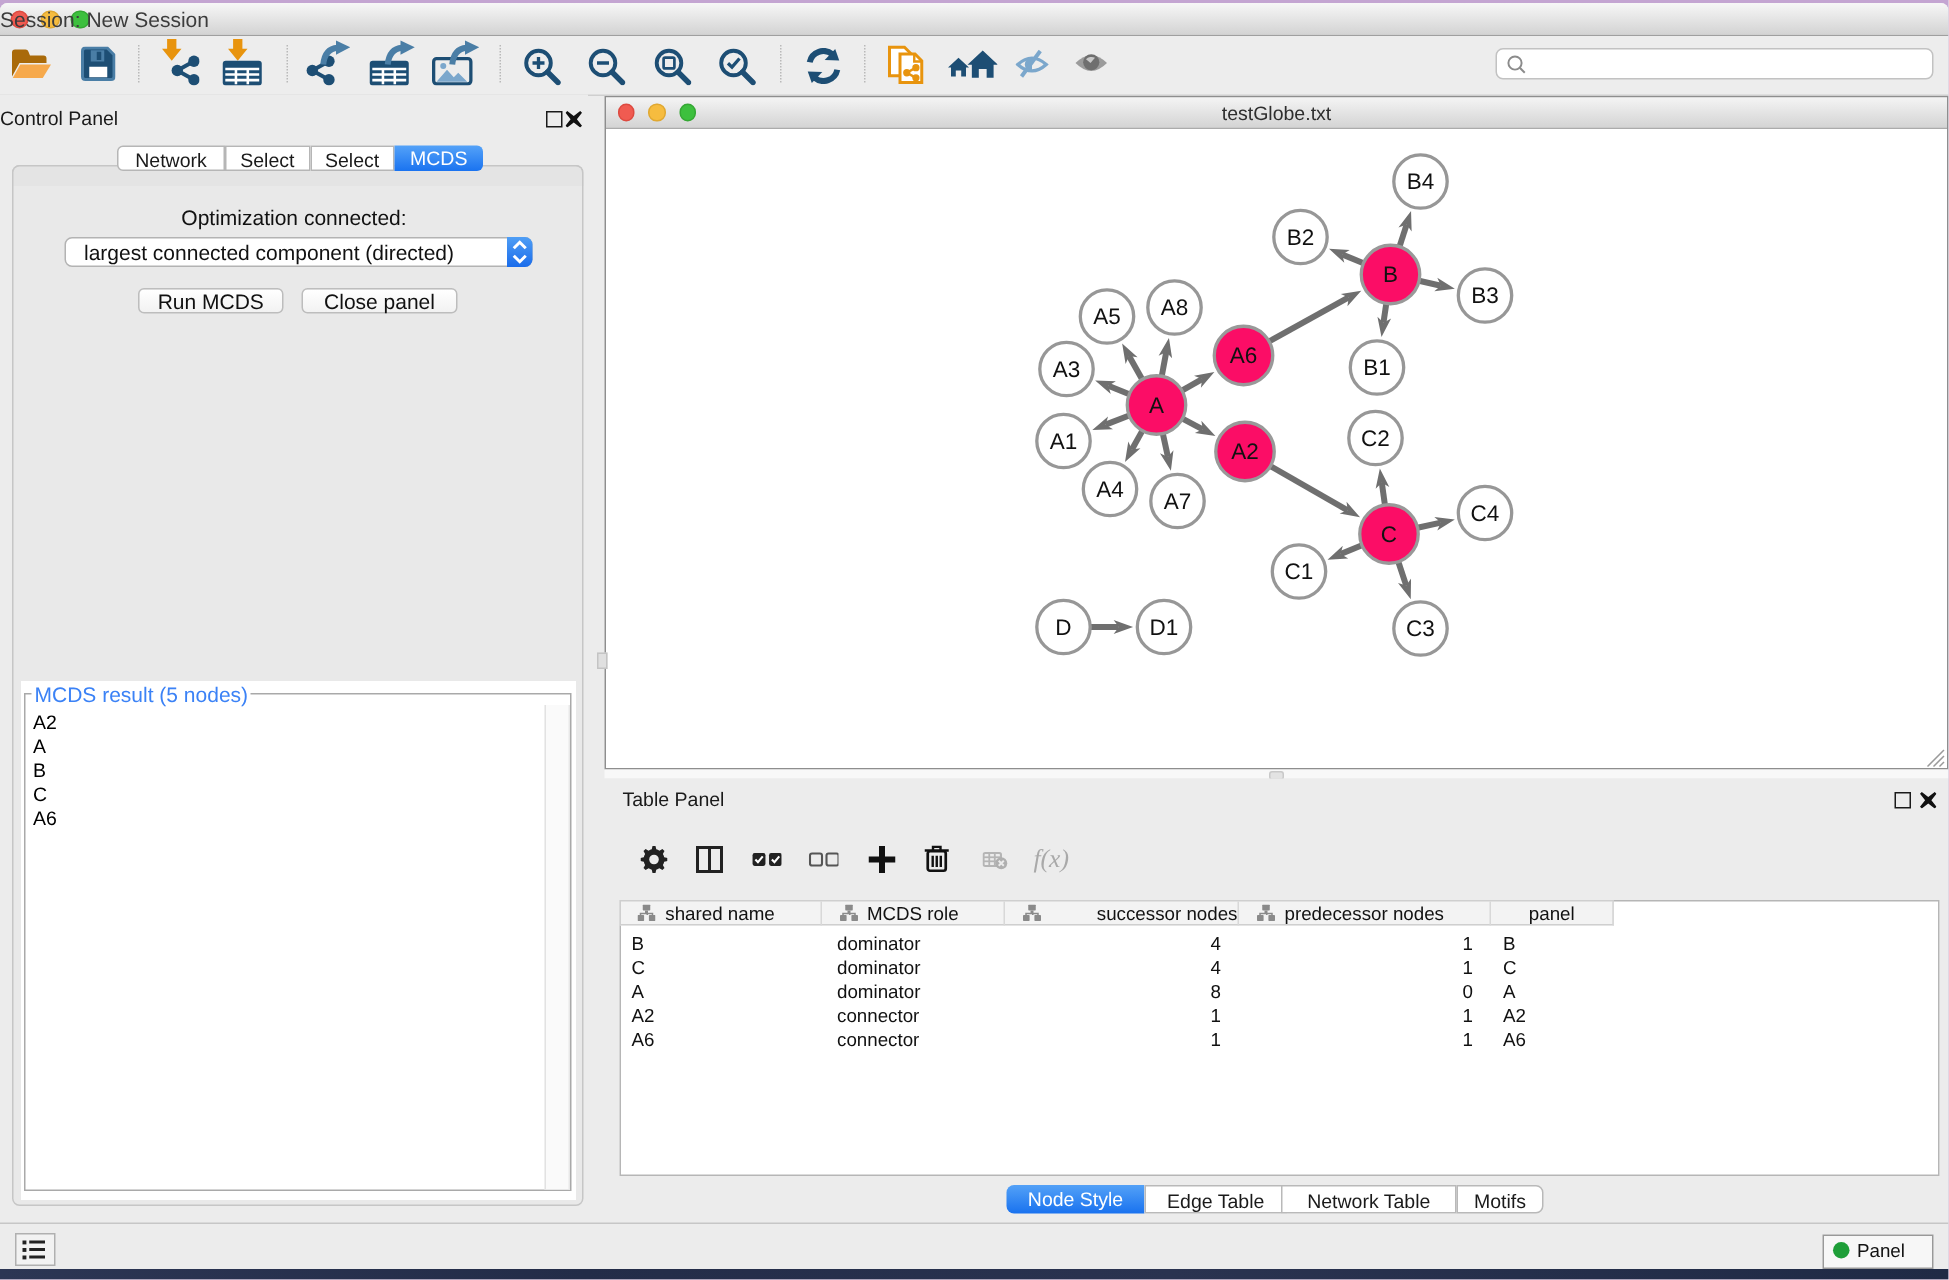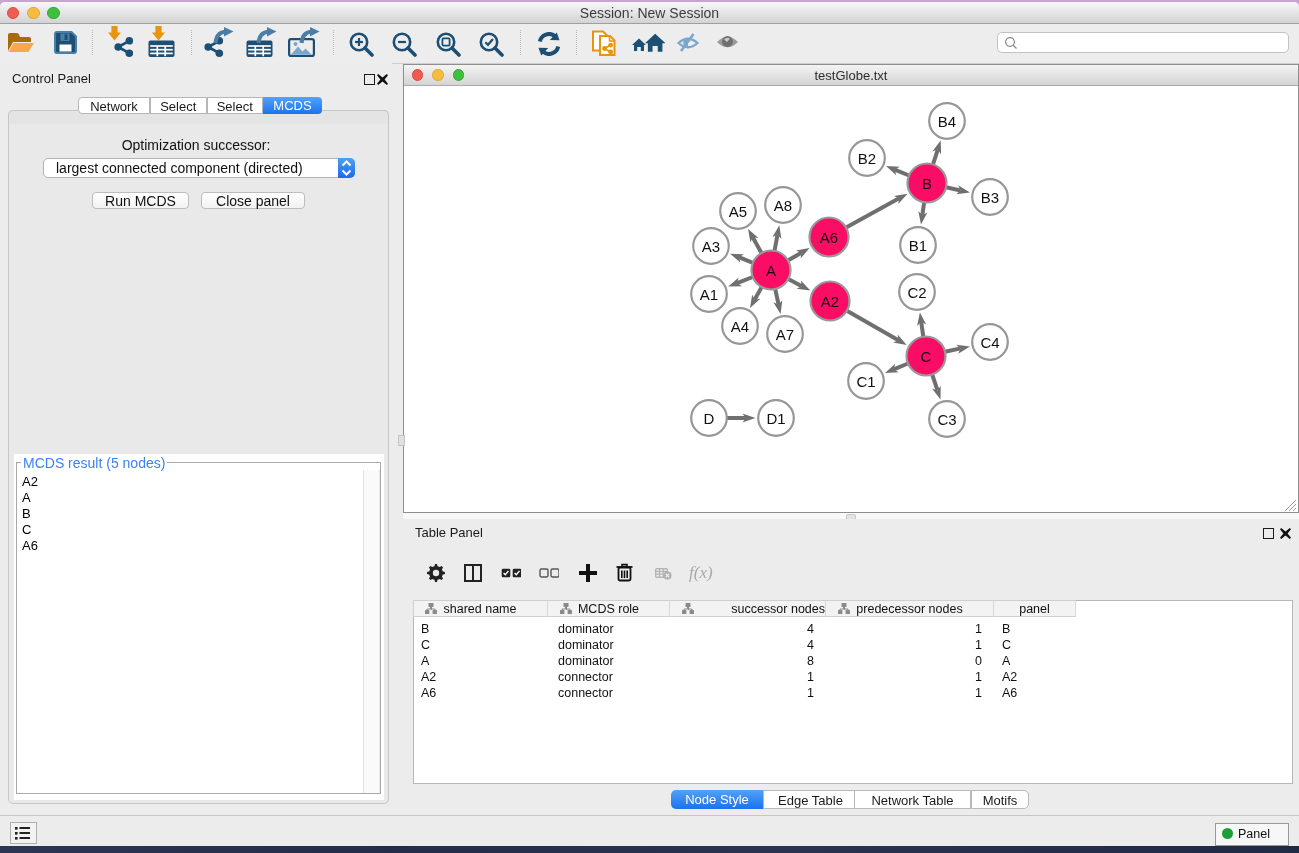--- a/index.html
+++ b/index.html
@@ -4,21 +4,21 @@
 body{width:1299px;height:853px;font-family:"Liberation Sans",sans-serif;background:#c4a5d2;overflow:hidden;position:relative}
 .abs{position:absolute}
 </style></head><body>
 
 <div class="abs" style="left:0;top:2px;width:1299px;height:843.5px;background:#ececec;border-radius:5px 5px 0 0"></div>
 
 <div class="abs" style="left:0;top:2px;width:1299px;height:20.5px;background:linear-gradient(#f7f7f7,#d3d3d3);border-bottom:1px solid #9f9f9f;border-radius:5px 5px 0 0"></div>
 <div style="position:absolute;left:6.999999999999999px;top:6.499999999999999px;width:12.4px;height:12.4px;border-radius:50%;background:#f05b51;border:1px solid #dd4a40;box-sizing:border-box"></div>
 <div style="position:absolute;left:27.2px;top:6.499999999999999px;width:12.4px;height:12.4px;border-radius:50%;background:#f6bc3f;border:1px solid #e0a831;box-sizing:border-box"></div>
 <div style="position:absolute;left:47.39999999999999px;top:6.499999999999999px;width:12.4px;height:12.4px;border-radius:50%;background:#3dc03e;border:1px solid #35a834;box-sizing:border-box"></div>
-<div class="abs" style="left:0;top:5px;width:1299px;text-align:center;font-size:14px;color:#3c3c3c">Session: New Session</div>
+<div class="abs" style="left:0;top:5px;width:1299px;font-size:14px;color:#3c3c3c">Session: New Session</div>
 
 <div class="abs" style="left:0;top:23.5px;width:1299px;height:39px;background:#ededed;border-bottom:1px solid #cfcfcf"></div>
 <svg style="position:absolute;left:7px;top:31px" width="28" height="22" viewBox="0 0 28 22">
     <path d="M1 20 L1 4 Q1 2 3 2 L10 2 Q11.5 2 12 3.5 L13 6 L22 6 Q24 6 24 8 L24 11 L6 11 Z" fill="#a96a0a"></path>
     <path d="M6.5 12 L27 12 L21.5 21 L1.5 21 Z" fill="#f6a94c"></path>
   </svg>
 <svg style="position:absolute;left:54px;top:31px" width="23" height="23" viewBox="0 0 23 23">
     <path d="M1 3 Q1 1 3 1 L17.5 1 L22 5.5 L22 20 Q22 22 20 22 L3 22 Q1 22 1 20 Z" fill="#1d4e74" stroke="#4a7ea6" stroke-width="2"></path>
     <rect x="6.5" y="2.5" width="9" height="7.5" fill="#4a7ea6"></rect>
     <rect x="10.5" y="3.5" width="3" height="5.5" fill="#1d4e74"></rect>
@@ -157,33 +157,33 @@
 <div style="position:absolute;left:333px;top:30px;width:1px;height:25px;border-left:1px dotted #b9b9b9"></div>
 <div style="position:absolute;left:520px;top:30px;width:1px;height:25px;border-left:1px dotted #b9b9b9"></div>
 <div style="position:absolute;left:576px;top:30px;width:1px;height:25px;border-left:1px dotted #b9b9b9"></div>
 <div class="abs" style="left:997px;top:32px;width:292px;height:21px;background:#fff;border:1px solid #c2c2c2;border-radius:5px;box-sizing:border-box"></div>
 <svg class="abs" style="left:1004px;top:36px" width="14" height="14" viewBox="0 0 14 14">
     <circle cx="6" cy="6" r="4.4" fill="none" stroke="#8b8b8b" stroke-width="1.3"></circle>
     <line x1="9.2" y1="9.2" x2="12.5" y2="12.5" stroke="#8b8b8b" stroke-width="1.3"></line>
   </svg>
 
 <div class="abs" style="left:0;top:63px;width:392px;height:752px;background:#ececec"></div>
-<div class="abs" style="left:12px;top:71px;font-size:13px;color:#1a1a1a">Control Panel</div>
+<div class="abs" style="left:0;top:71px;font-size:13px;color:#1a1a1a">Control Panel</div>
 <div style="position:absolute;left:364px;top:74px;width:9px;height:9px;border:1.6px solid #1a1a1a"></div>
 <svg style="position:absolute;left:377px;top:74px" width="11" height="11" viewBox="0 0 11 11">
     <path d="M1.2 0 L5.5 3.4 L9.8 0 L11 1.2 L7.6 5.5 L11 9.8 L9.8 11 L5.5 7.6 L1.2 11 L0 9.8 L3.4 5.5 L0 1.2 Z" fill="#111"></path>
   </svg>
 
 <div class="abs" style="left:8px;top:110px;width:381px;height:694px;background:#e9e9e9;border:1px solid #c6c6c6;border-radius:5px;box-sizing:border-box"></div>
 <div class="abs" style="left:8px;top:110px;width:381px;height:14px;background:#e4e4e4;border:1px solid #c6c6c6;border-bottom:none;border-radius:5px 5px 0 0;box-sizing:border-box"></div>
 <div style="position:absolute;left:78px;top:97px;width:72px;height:17px;border-radius:4px 0 0 4px;background:#fff;border:1px solid #b6b6b6;box-sizing:border-box;color:#1a1a1a;text-align:center;line-height:17px;font-size:13px">Network</div>
 <div style="position:absolute;left:150px;top:97px;width:56.5px;height:17px;border-radius:0;background:#fff;border:1px solid #b6b6b6;box-sizing:border-box;color:#1a1a1a;text-align:center;line-height:17px;font-size:13px">Select</div>
 <div style="position:absolute;left:206.5px;top:97px;width:56.5px;height:17px;border-radius:0;background:#fff;border:1px solid #b6b6b6;box-sizing:border-box;color:#1a1a1a;text-align:center;line-height:17px;font-size:13px">Select</div>
 <div style="position:absolute;left:263px;top:97px;width:59px;height:17px;border-radius:0 4px 4px 0;background:linear-gradient(#54a2f8,#1a73f0);color:#fff;text-align:center;line-height:17px;font-size:13px">MCDS</div>
-<div class="abs" style="left:0;top:137px;width:392px;text-align:center;font-size:14px;color:#111">Optimization successor:</div>
+<div class="abs" style="left:0;top:137px;width:392px;text-align:center;font-size:14px;color:#111">Optimization connected:</div>
 
 <div class="abs" style="left:43px;top:158px;width:312px;height:20px;background:#fff;border:1px solid #b3b3b3;border-radius:5px;box-sizing:border-box"></div>
 <div class="abs" style="left:338px;top:158px;width:17px;height:20px;background:linear-gradient(#4f9ef5,#1a6ceb);border-radius:0 5px 5px 0"></div>
 <svg class="abs" style="left:340px;top:160px" width="13" height="16" viewBox="0 0 13 16">
     <path d="M2.5 5.5 L6.5 1.5 L10.5 5.5" fill="none" stroke="#fff" stroke-width="2"></path>
     <path d="M2.5 10.5 L6.5 14.5 L10.5 10.5" fill="none" stroke="#fff" stroke-width="2"></path>
   </svg>
 <div class="abs" style="left:56px;top:160px;font-size:14px;color:#111">largest connected component (directed)</div>
 
 <div class="abs" style="left:92px;top:192px;width:97px;height:17px;background:linear-gradient(#fff,#f2f2f2);border:1px solid #bdbdbd;border-radius:4px;box-sizing:border-box;text-align:center;line-height:16px;font-size:14px;color:#111">Run MCDS</div>

